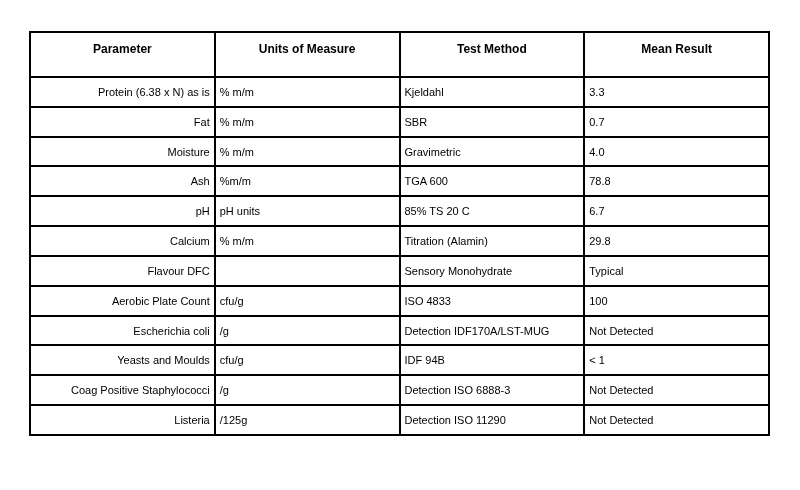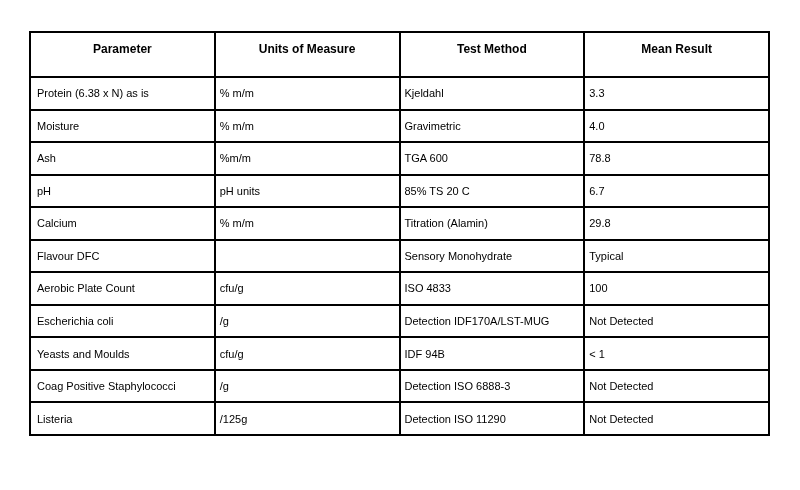--- a/index.html
+++ b/index.html
@@ -39,21 +39,21 @@
   }
   td {
     font-size: 11px;
     font-weight: normal;
     text-align: left;
     vertical-align: middle;
     padding: 1px 4px;
     height: 22px;
   }
   td.param {
-    text-align: left;
+    text-align: right;
     padding-left: 6px;
   }
 </style>
 </head>
 <body>
 
 <div class="sheet">
   <table class="spec">
     <colgroup>
         <col>
@@ -68,20 +68,26 @@
         <th>Test Method</th>
         <th>Mean Result</th>
       </tr>
     </thead>
     <tbody>
       <tr>
         <td class="param">Protein (6.38 x N) as is</td>
         <td>% m/m</td>
         <td>Kjeldahl</td>
         <td>3.3</td>
+      </tr>
+      <tr>
+        <td class="param">Fat</td>
+        <td>% m/m</td>
+        <td>SBR</td>
+        <td>0.7</td>
       </tr>
       <tr>
         <td class="param">Moisture</td>
         <td>% m/m</td>
         <td>Gravimetric</td>
         <td>4.0</td>
       </tr>
       <tr>
         <td class="param">Ash</td>
         <td>%m/m</td>

